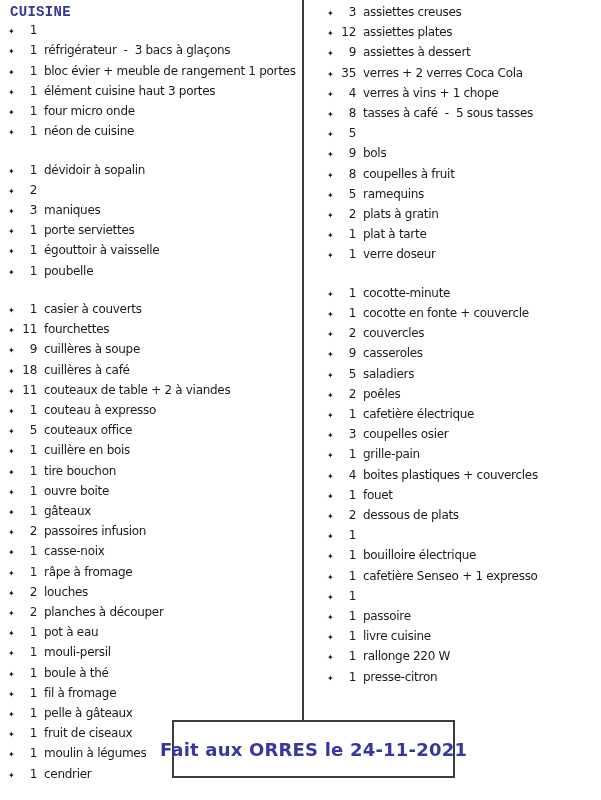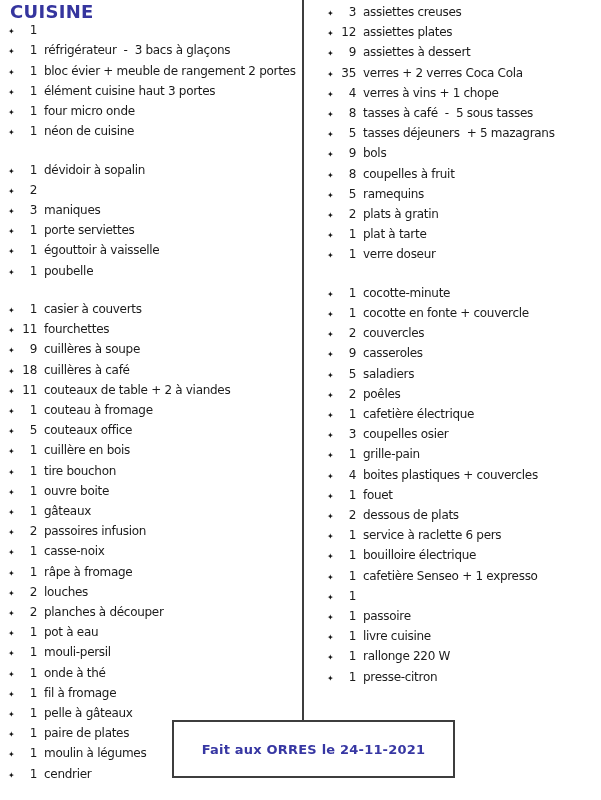--- a/index.html
+++ b/index.html
@@ -26,24 +26,25 @@
   }
   .col {
     position: absolute;
     top: 3px;
   }
   .col-left  { left: 8px;   width: 292px; }
   .col-right { left: 327px; width: 272px; }
   .col-title {
     color: #35359e;
     font-weight: bold;
-    font-size: 18px;
+    font-size: 14px;
     line-height: 18.2px;
     letter-spacing: 0.3px;
     margin-left: 2px;
+    font-family: Liberation Mono, monospace;
   }
   .group { margin-bottom: 18.2px; }
   .group:last-child { margin-bottom: 0; }
   .row {
     display: flex;
     align-items: baseline;
     line-height: 18.2px;
     font-size: 12px;
     letter-spacing: -0.3px;
   }
@@ -71,21 +72,21 @@
     box-sizing: border-box;
     border: 2px solid #3d3d3d;
     background: #ffffff;
     display: flex;
     align-items: center;
     justify-content: center;
   }
   .footer-text {
     color: #3737a3;
     font-weight: bold;
-    font-size: 13px;
+    font-size: 18px;
     letter-spacing: 0.2px;
     white-space: pre;
   }
 </style>
 </head>
 <body>
 
 <div class="page">
 
   <div class="divider"></div>
@@ -99,21 +100,21 @@
             <span class="qty">1</span>
           </div>
           <div class="row">
             <span class="bullet">✦</span>
             <span class="qty">1</span>
             <span class="label">réfrigérateur  -  3 bacs à glaçons</span>
           </div>
           <div class="row">
             <span class="bullet">✦</span>
             <span class="qty">1</span>
-            <span class="label">bloc évier + meuble de rangement 2 portes</span>
+            <span class="label">bloc évier + meuble de rangement 1 portes</span>
           </div>
           <div class="row">
             <span class="bullet">✦</span>
             <span class="qty">1</span>
             <span class="label">élément cuisine haut 3 portes</span>
           </div>
           <div class="row">
             <span class="bullet">✦</span>
             <span class="qty">1</span>
             <span class="label">four micro onde</span>
@@ -177,21 +178,21 @@
             <span class="label">cuillères à café</span>
           </div>
           <div class="row">
             <span class="bullet">✦</span>
             <span class="qty">11</span>
             <span class="label">couteaux de table + 2 à viandes</span>
           </div>
           <div class="row">
             <span class="bullet">✦</span>
             <span class="qty">1</span>
-            <span class="label">couteau à fromage</span>
+            <span class="label">couteau à expresso</span>
           </div>
           <div class="row">
             <span class="bullet">✦</span>
             <span class="qty">5</span>
             <span class="label">couteaux office</span>
           </div>
           <div class="row">
             <span class="bullet">✦</span>
             <span class="qty">1</span>
             <span class="label">cuillère en bois</span>
@@ -242,36 +243,36 @@
             <span class="label">pot à eau</span>
           </div>
           <div class="row">
             <span class="bullet">✦</span>
             <span class="qty">1</span>
             <span class="label">mouli-persil</span>
           </div>
           <div class="row">
             <span class="bullet">✦</span>
             <span class="qty">1</span>
-            <span class="label">onde à thé</span>
+            <span class="label">boule à thé</span>
           </div>
           <div class="row">
             <span class="bullet">✦</span>
             <span class="qty">1</span>
             <span class="label">fil à fromage</span>
           </div>
           <div class="row">
             <span class="bullet">✦</span>
             <span class="qty">1</span>
             <span class="label">pelle à gâteaux</span>
           </div>
           <div class="row">
             <span class="bullet">✦</span>
             <span class="qty">1</span>
-            <span class="label">paire de plates</span>
+            <span class="label">fruit de ciseaux</span>
           </div>
           <div class="row">
             <span class="bullet">✦</span>
             <span class="qty">1</span>
             <span class="label">moulin à légumes</span>
           </div>
           <div class="row">
             <span class="bullet">✦</span>
             <span class="qty">1</span>
             <span class="label">cendrier</span>
@@ -309,21 +310,20 @@
             <span class="label">verres à vins + 1 chope</span>
           </div>
           <div class="row">
             <span class="bullet">✦</span>
             <span class="qty">8</span>
             <span class="label">tasses à café  -  5 sous tasses</span>
           </div>
           <div class="row">
             <span class="bullet">✦</span>
             <span class="qty">5</span>
-            <span class="label">tasses déjeuners  + 5 mazagrans</span>
           </div>
           <div class="row">
             <span class="bullet">✦</span>
             <span class="qty">9</span>
             <span class="label">bols</span>
           </div>
           <div class="row">
             <span class="bullet">✦</span>
             <span class="qty">8</span>
             <span class="label">coupelles à fruit</span>
@@ -406,21 +406,20 @@
             <span class="label">fouet</span>
           </div>
           <div class="row">
             <span class="bullet">✦</span>
             <span class="qty">2</span>
             <span class="label">dessous de plats</span>
           </div>
           <div class="row">
             <span class="bullet">✦</span>
             <span class="qty">1</span>
-            <span class="label">service à raclette 6 pers</span>
           </div>
           <div class="row">
             <span class="bullet">✦</span>
             <span class="qty">1</span>
             <span class="label">bouilloire électrique</span>
           </div>
           <div class="row">
             <span class="bullet">✦</span>
             <span class="qty">1</span>
             <span class="label">cafetière Senseo + 1 expresso</span>

